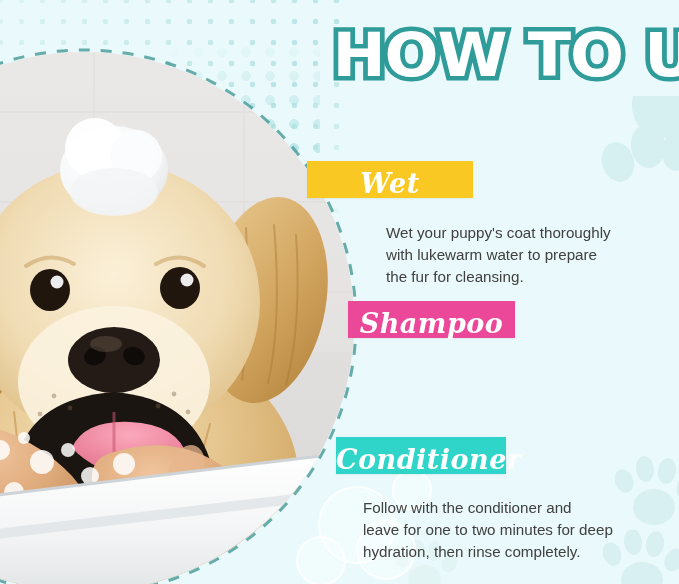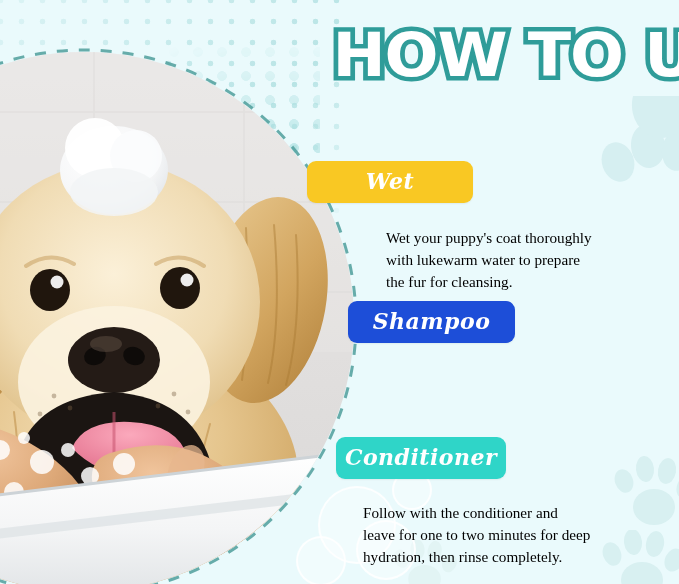--- a/index.html
+++ b/index.html
@@ -101,49 +101,49 @@
     -webkit-text-stroke: 9px #2f9c99;
     paint-order: stroke fill;
     white-space: nowrap;
   }
 
   
   .step { position: absolute; }
 
   .badge {
     display: inline-block;
-    border-radius: 9px;
+    border-radius: 0;
     color: #ffffff;
     font-family: "DejaVu Serif", serif;
     font-style: italic;
     font-weight: bold;
-    font-size: 22px;
+    font-size: 27px;
     line-height: 1;
     text-align: center;
-    padding: 9px 0 11px 0;
+    padding: 9px 0 1px 0;
     letter-spacing: .5px;
     box-shadow: 0 1px 2px rgba(0,0,0,.06);
   }
 
   .step-body {
-    font-family: Liberation Serif, serif;
+    font-family: Liberation Sans, sans-serif;
     font-size: 15.2px;
     line-height: 22px;
-    color: #000000;
+    color: #404040;
     white-space: pre-line;
   }
 
   
   #step-wet           { left: 307px; top: 161px; }
   #step-wet .badge    { width: 166px; background: #f9c823; }
   #step-wet .step-body{ margin: 24px 0 0 79px; }
 
   
   #step-shampoo            { left: 348px; top: 301px; }
-  #step-shampoo .badge     { width: 167px; background: #1d4ed8; }
+  #step-shampoo .badge     { width: 167px; background: #ec4899; }
   #step-shampoo .step-body { margin: 23px 0 0 57px; }
 
   
   #step-conditioner            { left: 336px; top: 437px; }
   #step-conditioner .badge     { width: 170px; background: #2fd5c8; }
   #step-conditioner .step-body { margin: 23px 0 0 27px; }
 </style>
 </head>
 <body>
 

